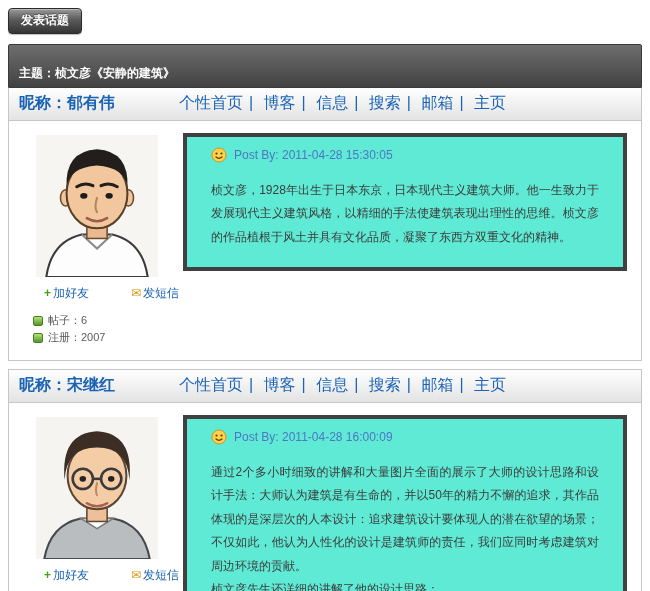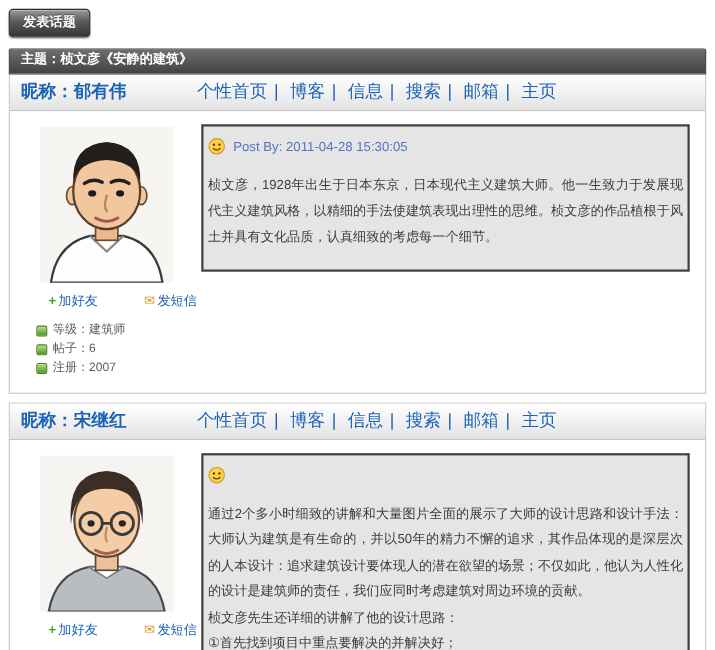--- a/index.html
+++ b/index.html
@@ -20,21 +20,21 @@
     padding:3px 12px 4px; border-radius:4px;
     border:1px solid #2b2b2b;
     box-shadow:inset 0 1px 0 rgba(255,255,255,.35), 0 1px 1px rgba(0,0,0,.25);
     cursor:pointer; text-shadow:0 -1px 0 rgba(0,0,0,.4);
   }
 
   
   .topic-bar {
     background:linear-gradient(#6e6e6e,#424242);
     color:#fff; font-weight:bold; font-size:12px;
-    padding:0 10px 5px; border-radius:2px 2px 0 0;
+    padding:20px 10px 5px; border-radius:2px 2px 0 0;
     border:1px solid #3a3a3a;
   }
 
   
   .post { border:1px solid #c6c6c6; border-top:none; background:#fff; }
   .post + .post { margin-top:8px; border-top:1px solid #c6c6c6; }
   .post-header {
     display:flex; align-items:center;
     background:linear-gradient(#ffffff,#e3e3e3);
     border-bottom:1px solid #c6c6c6;
@@ -63,22 +63,22 @@
   .stat-line { display:flex; align-items:center; color:#5a5a5a; font-size:11px; line-height:17px; }
   .stat-icon {
     width:10px; height:10px; margin-right:5px; border-radius:2px;
     background:linear-gradient(#b5e27a,#55942c); border:1px solid #4a7d26;
     flex:0 0 10px;
   }
 
   
   .content-col { flex:1; padding:12px 14px 16px 4px; }
   .content-box {
-    border:2px solid #404040; background:#e5e5e5;
-    padding:10px 4px 18px;
+    border:4px solid #404040; background:#5eead4;
+    padding:10px 24px 18px;
   }
   .postby-row { display:flex; align-items:center; gap:7px; }
   .postby-row svg { width:16px; height:16px; flex:0 0 16px; }
   .postby-text { color:#4f76c4; font-size:12px; }
   .body-text {
     margin-top:16px; font-size:12px; line-height:1.95; color:#3c3c3c;
     white-space:pre-line; text-align:justify;
   }
 </style>
 </head>
@@ -122,44 +122,40 @@
             <path d="M60 62 q-3 10 0 14" stroke="#b5845c" stroke-width="2" fill="none" stroke-linecap="round"></path>
             <path d="M50 82 q10 6 20 0" stroke="#9c5a4a" stroke-width="2.5" fill="none" stroke-linecap="round"></path>
           </svg>
         </div>
         <div class="friend-row">
           <a class="friend-link"><span class="plus-glyph">+</span><span>加好友</span></a><a class="friend-link"><span class="mail-glyph">✉</span><span>发短信</span></a>
         </div>
         <div class="stats">
           <div class="stat-line">
               <span class="stat-icon"></span>
-              <span>等级：建筑师</span>
-            </div>
-          <div class="stat-line">
-              <span class="stat-icon"></span>
               <span>帖子：6</span>
             </div>
           <div class="stat-line">
               <span class="stat-icon"></span>
               <span>注册：2007</span>
             </div>
         </div>
       </div>
       <div class="content-col">
         <div class="content-box">
           <div class="postby-row">
             <svg viewBox="0 0 16 16">
               <circle cx="8" cy="8" r="7" fill="#ffd24a" stroke="#c9972a"></circle>
               <circle cx="5.5" cy="6.5" r="1.1" fill="#5a3c00"></circle>
               <circle cx="10.5" cy="6.5" r="1.1" fill="#5a3c00"></circle>
               <path d="M5 10 q3 2.6 6 0" stroke="#5a3c00" stroke-width="1.2" fill="none" stroke-linecap="round"></path>
             </svg>
             <span class="postby-text">Post By: 2011-04-28  15:30:05</span>
           </div>
-          <div class="body-text">桢文彦，1928年出生于日本东京，日本现代主义建筑大师。他一生致力于发展现代主义建筑风格，以精细的手法使建筑表现出理性的思维。桢文彦的作品植根于风土并具有文化品质，认真细致的考虑每一个细节。</div>
+          <div class="body-text">桢文彦，1928年出生于日本东京，日本现代主义建筑大师。他一生致力于发展现代主义建筑风格，以精细的手法使建筑表现出理性的思维。桢文彦的作品植根于风土并具有文化品质，凝聚了东西方双重文化的精神。</div>
         </div>
       </div>
     </div>
   </div>
 
   <div class="post">
     <div class="post-header">
       <div class="hdr-left">
         <span class="nickname">昵称：宋继红</span>
       </div>
@@ -193,20 +189,21 @@
       </div>
       <div class="content-col">
         <div class="content-box">
           <div class="postby-row">
             <svg viewBox="0 0 16 16">
               <circle cx="8" cy="8" r="7" fill="#ffd24a" stroke="#c9972a"></circle>
               <circle cx="5.5" cy="6.5" r="1.1" fill="#5a3c00"></circle>
               <circle cx="10.5" cy="6.5" r="1.1" fill="#5a3c00"></circle>
               <path d="M5 10 q3 2.6 6 0" stroke="#5a3c00" stroke-width="1.2" fill="none" stroke-linecap="round"></path>
             </svg>
+            <span class="postby-text">Post By: 2011-04-28  16:00:09</span>
           </div>
           <div class="body-text">通过2个多小时细致的讲解和大量图片全面的展示了大师的设计思路和设计手法：大师认为建筑是有生命的，并以50年的精力不懈的追求，其作品体现的是深层次的人本设计：追求建筑设计要体现人的潜在欲望的场景；不仅如此，他认为人性化的设计是建筑师的责任，我们应同时考虑建筑对周边环境的贡献。
 桢文彦先生还详细的讲解了他的设计思路：
 ①首先找到项目中重点要解决的并解决好；
 ②解决重点问题间的联系；
 ③最终得到完美的建筑。
 展现了多方面值得我们学习的地方：首先老一辈建筑大师对自身职业的发自内心的责任感，认为注重每一个细节是至关重要的，认真细致的考虑每一个细节，这是出真正建筑作品的基础；其次，大师对于传承民族传统的观点不仅是外表的继承更应是内心理念和文化的传承，这也是值得我们借鉴的。</div>
         </div>
       </div>
     </div>

